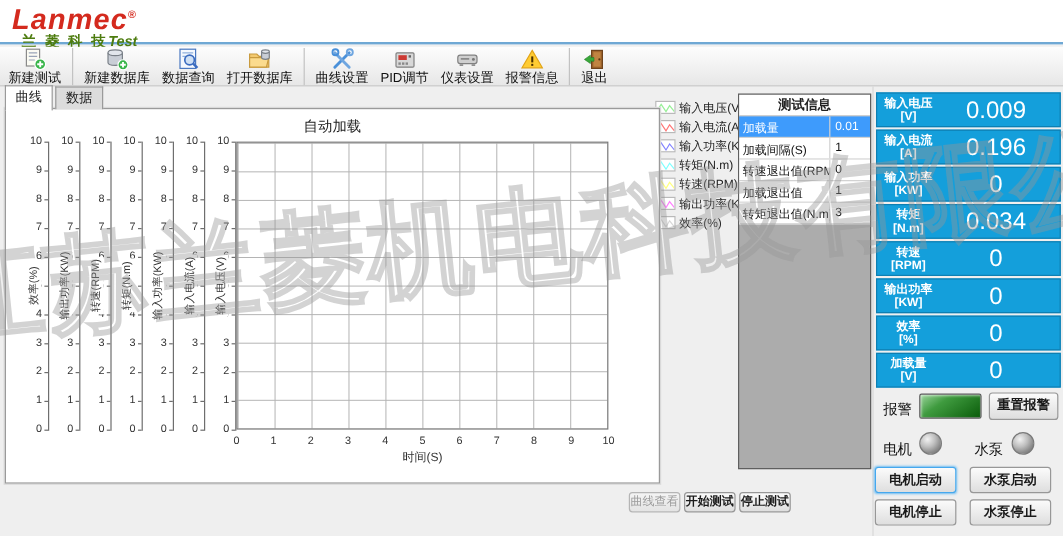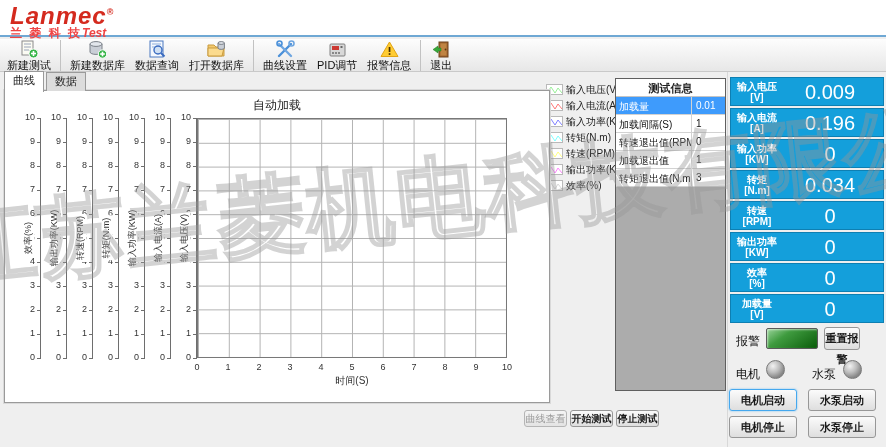--- a/index.html
+++ b/index.html
@@ -4,21 +4,21 @@
 <style>
   * { margin:0; padding:0; box-sizing:border-box; font-family:"Liberation Sans","DejaVu Sans",sans-serif; }
   html,body { width:886px; height:447px; overflow:hidden; background:#EFEFEF; }
   #app { position:relative; width:886px; height:447px; background:#EFEFEF; }
 
   
   .header { position:absolute; left:0; top:0; width:886px; height:37px; background:#FFFFFF; border-bottom:2px solid #6FA8D4; }
   .logo { position:absolute; left:10px; top:1px; }
   .logo-brand { font-size:24px; font-weight:bold; font-style:italic; color:#D42A1E; letter-spacing:1px; line-height:22px; }
   .logo-reg { font-size:9px; vertical-align:super; font-style:normal; }
-  .logo-sub { font-size:12px; font-weight:bold; color:#ef4444; letter-spacing:2px; line-height:12px; }
+  .logo-sub { font-size:12px; font-weight:bold; color:#4d7c0f; letter-spacing:2px; line-height:12px;text-align:right; }
   .logo-sub i { font-style:italic; letter-spacing:0; }
   .page-title { position:absolute; left:378px; top:9px; font-size:17px; font-weight:bold; color:#1B52AE; }
   .copyright { position:absolute; right:4px; top:24px; font-size:10px; color:#A4BEDC; }
 
   
   .toolbar { position:absolute; left:0; top:39px; width:886px; height:33px; background:linear-gradient(#FDFDFD,#E7E7E7); border-bottom:1px solid #C9C9C9; display:flex; align-items:flex-start; padding:1px 2px 0 2px; }
   .tbtn { height:31px; padding:0 5px; display:flex; flex-direction:column; align-items:center; justify-content:flex-start; cursor:pointer; }
   .tbtn.sep { border-left:1px solid #C2C2C2; margin-left:4px; padding-left:9px; }
   .tbtn .ticon { width:19px; height:19px; display:block; }
   .tbtn .tlabel { font-size:11px; color:#111; line-height:12px; white-space:nowrap; }
@@ -65,21 +65,21 @@
   .readouts { position:absolute; left:730px; top:77px; width:154px; }
   .readout { display:flex; align-items:center; width:154px; height:29px; margin-bottom:2px; background:#149FDB; border:1px solid #0E7FB2; }
   .ro-label { width:52px; text-align:center; font-size:10px; font-weight:bold; color:#FFF; line-height:11px; }
   .ro-value { flex:1; text-align:center; font-size:20px; color:#FFF; padding-right:6px; line-height:22px; }
 
   
   .alarm-label, .ind-label { position:absolute; font-size:12px; color:#111; }
   .alarm-led { position:absolute; left:766px; top:328px; width:52px; height:21px; border:1px solid #5A5A5A; border-radius:2px;
                background:linear-gradient(145deg,#9AD49A 0%,#3F9B3F 35%,#0A5C0A 100%); box-shadow:inset 1px 1px 2px rgba(255,255,255,.55); }
   .btn { background:linear-gradient(#FBFBFB,#DEDEDE); border:1px solid #979797; border-radius:3px; font-size:11px; font-weight:bold; color:#1A1A1A; text-align:center; cursor:pointer; }
-  .reset-btn { position:absolute; left:824px; top:327px; width:36px; height:23px; line-height:21px; }
+  .reset-btn { position:absolute; left:824px; top:327px; width:58px; height:23px; line-height:21px; }
   .sphere { position:absolute; width:19px; height:19px; border-radius:50%;
             background:radial-gradient(circle at 35% 30%,#F2F2F2 0%,#BDBDBD 40%,#8A8A8A 70%,#707070 100%); border:1px solid #7A7A7A; }
 
   
   .ctrl-btn { position:absolute; width:68px; height:22px; line-height:20px; }
   .ctrl-btn.focused { border:1px solid #45A8EE; box-shadow:0 0 2px #6FBDF2; }
 
   
   .act-btn { position:absolute; top:410px; width:43px; height:17px; line-height:15px; font-size:10px; }
   .act-btn.disabled { color:#9C9C9C; font-weight:normal; background:linear-gradient(#F4F4F4,#E4E4E4); border-color:#B5B5B5; cursor:default; }
@@ -163,20 +163,30 @@
             <rect x="2" y="4" width="15" height="12" rx="1" fill="#D8D8D8" stroke="#808080"></rect>
             <rect x="4" y="6" width="7" height="4" fill="#CC3A33"></rect>
             <rect x="12.5" y="6" width="2" height="2" fill="#666"></rect>
             <rect x="4" y="12" width="2" height="2" fill="#888"></rect>
             <rect x="7" y="12" width="2" height="2" fill="#888"></rect>
             <rect x="10" y="12" width="2" height="2" fill="#888"></rect>
           </svg></span>
         <span class="tlabel">PID调节</span>
       </div>
 
+      <div class="tbtn">
+        <span class="ticon"><svg width="19" height="19" viewBox="0 0 19 19">
+            <rect x="1.5" y="6" width="16" height="7" rx="2" fill="#CFCFCF" stroke="#808080"></rect>
+            <line x1="4" y1="9" x2="11" y2="9" stroke="#8A8A8A" stroke-width="1.4"></line>
+            <circle cx="14.5" cy="9.5" r="1.2" fill="#777"></circle>
+            <rect x="3" y="13.5" width="3" height="1.5" fill="#909090"></rect>
+            <rect x="13" y="13.5" width="3" height="1.5" fill="#909090"></rect>
+          </svg></span>
+        <span class="tlabel">仪表设置</span>
+      </div>
 
       <div class="tbtn">
         <span class="ticon"><svg width="19" height="19" viewBox="0 0 19 19">
             <path d="M9.5 2 L18 16.5 H1 z" fill="#FFCC33" stroke="#E2A416"></path>
             <rect x="8.7" y="7" width="1.7" height="5" fill="#4A3000"></rect>
             <rect x="8.7" y="13.2" width="1.7" height="1.7" fill="#4A3000"></rect>
           </svg></span>
         <span class="tlabel">报警信息</span>
       </div>
 

